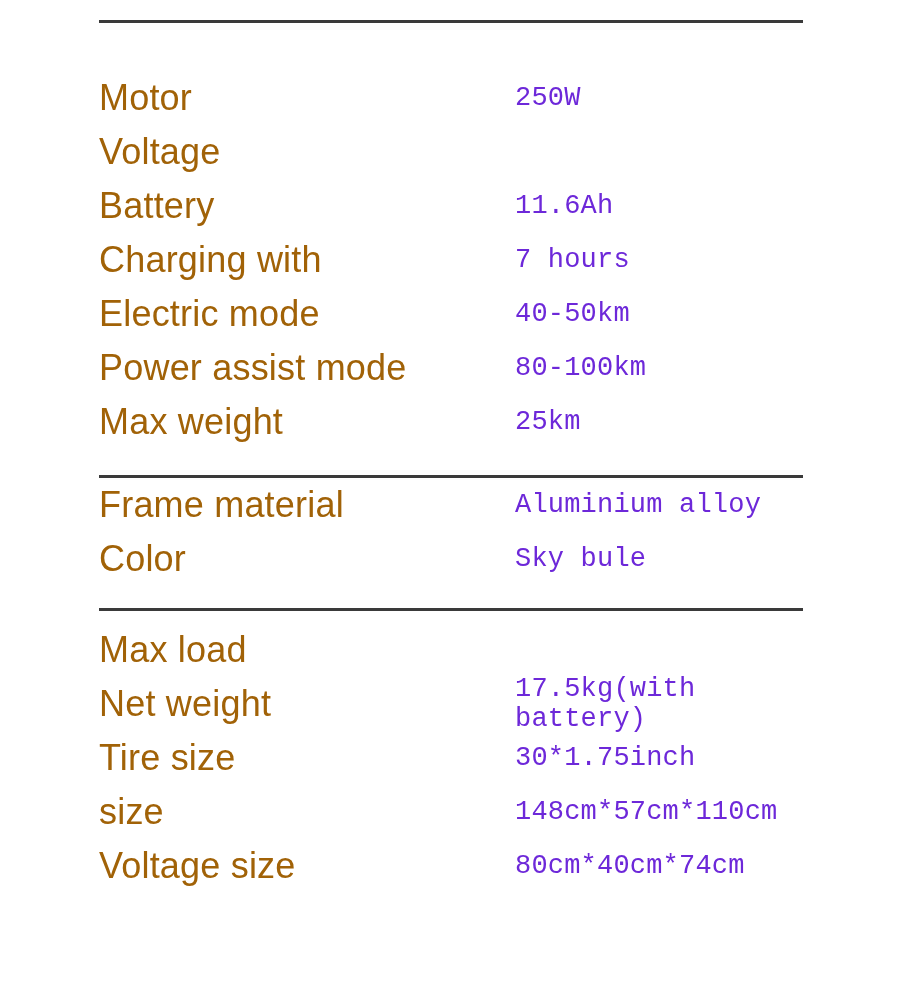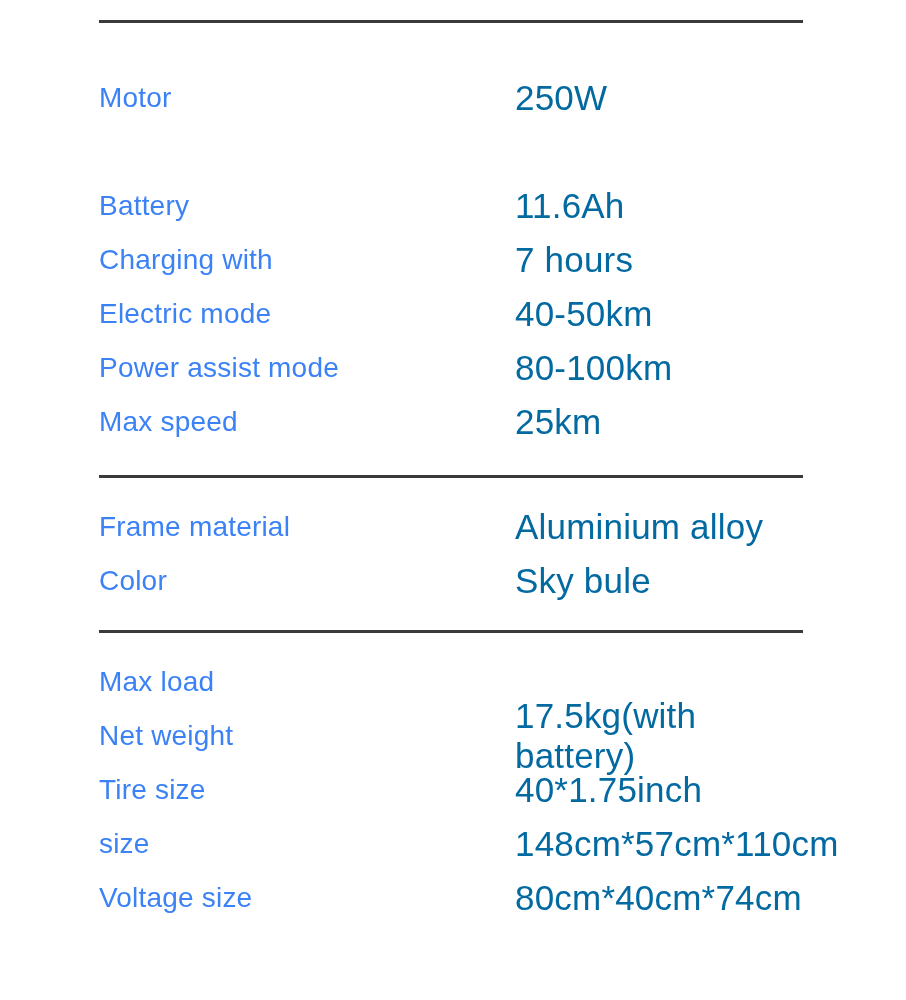--- a/index.html
+++ b/index.html
@@ -18,73 +18,75 @@
   .divider {
     height: 3px;
     background: #3a3a3a;
     border: none;
   }
   .divider.top { margin-top: 20px; }
   .divider.mid-a { margin-top: 26px; }
   .divider.mid-b { margin-top: 22px; }
   .section { width: 100%; }
   .section.sec-a { padding-top: 48px; }
-  .section.sec-b { padding-top: 22px; }
-  .section.sec-c { padding-top: 22px; }
+  .section.sec-b { }
+  .section.sec-c { padding-top: 12px; }
   .spec-row {
     display: flex;
     align-items: center;
     height: 54px;
   }
   .spec-label {
     width: 416px;
     flex: 0 0 416px;
-    font-size: 28px;
-    color: #3b82f6;
+    font-size: 36px;
+    color: #a16207;
     letter-spacing: 0.2px;
   }
   .spec-value {
     flex: 1;
-    font-size: 35px;
-    color: #0369a1;
+    font-size: 27px;
+    color: #6d28d9;
     letter-spacing: 0.2px;
+    font-family: Liberation Mono, monospace;
   }
 </style>
 </head>
 <body>
 
 <div class="spec-sheet">
 
   <hr class="divider top">
 
   <div class="section sec-a">
     <div class="spec-row">
       <span class="spec-label">Motor</span>
       <span class="spec-value">250W</span>
     </div>
     <div class="spec-row">
+      <span class="spec-label">Voltage</span>
     </div>
     <div class="spec-row">
       <span class="spec-label">Battery</span>
       <span class="spec-value">11.6Ah</span>
     </div>
     <div class="spec-row">
       <span class="spec-label">Charging with</span>
       <span class="spec-value">7 hours</span>
     </div>
     <div class="spec-row">
       <span class="spec-label">Electric mode</span>
       <span class="spec-value">40-50km</span>
     </div>
     <div class="spec-row">
       <span class="spec-label">Power assist mode</span>
       <span class="spec-value">80-100km</span>
     </div>
     <div class="spec-row">
-      <span class="spec-label">Max speed</span>
+      <span class="spec-label">Max weight</span>
       <span class="spec-value">25km</span>
     </div>
   </div>
 
   <hr class="divider mid-a">
 
   <div class="section sec-b">
     <div class="spec-row">
       <span class="spec-label">Frame material</span>
       <span class="spec-value">Aluminium alloy</span>
@@ -100,21 +102,21 @@
   <div class="section sec-c">
     <div class="spec-row">
       <span class="spec-label">Max load</span>
     </div>
     <div class="spec-row">
       <span class="spec-label">Net weight</span>
       <span class="spec-value">17.5kg(with battery)</span>
     </div>
     <div class="spec-row">
       <span class="spec-label">Tire size</span>
-      <span class="spec-value">40*1.75inch</span>
+      <span class="spec-value">30*1.75inch</span>
     </div>
     <div class="spec-row">
       <span class="spec-label">size</span>
       <span class="spec-value">148cm*57cm*110cm</span>
     </div>
     <div class="spec-row">
       <span class="spec-label">Voltage size</span>
       <span class="spec-value">80cm*40cm*74cm</span>
     </div>
   </div>

